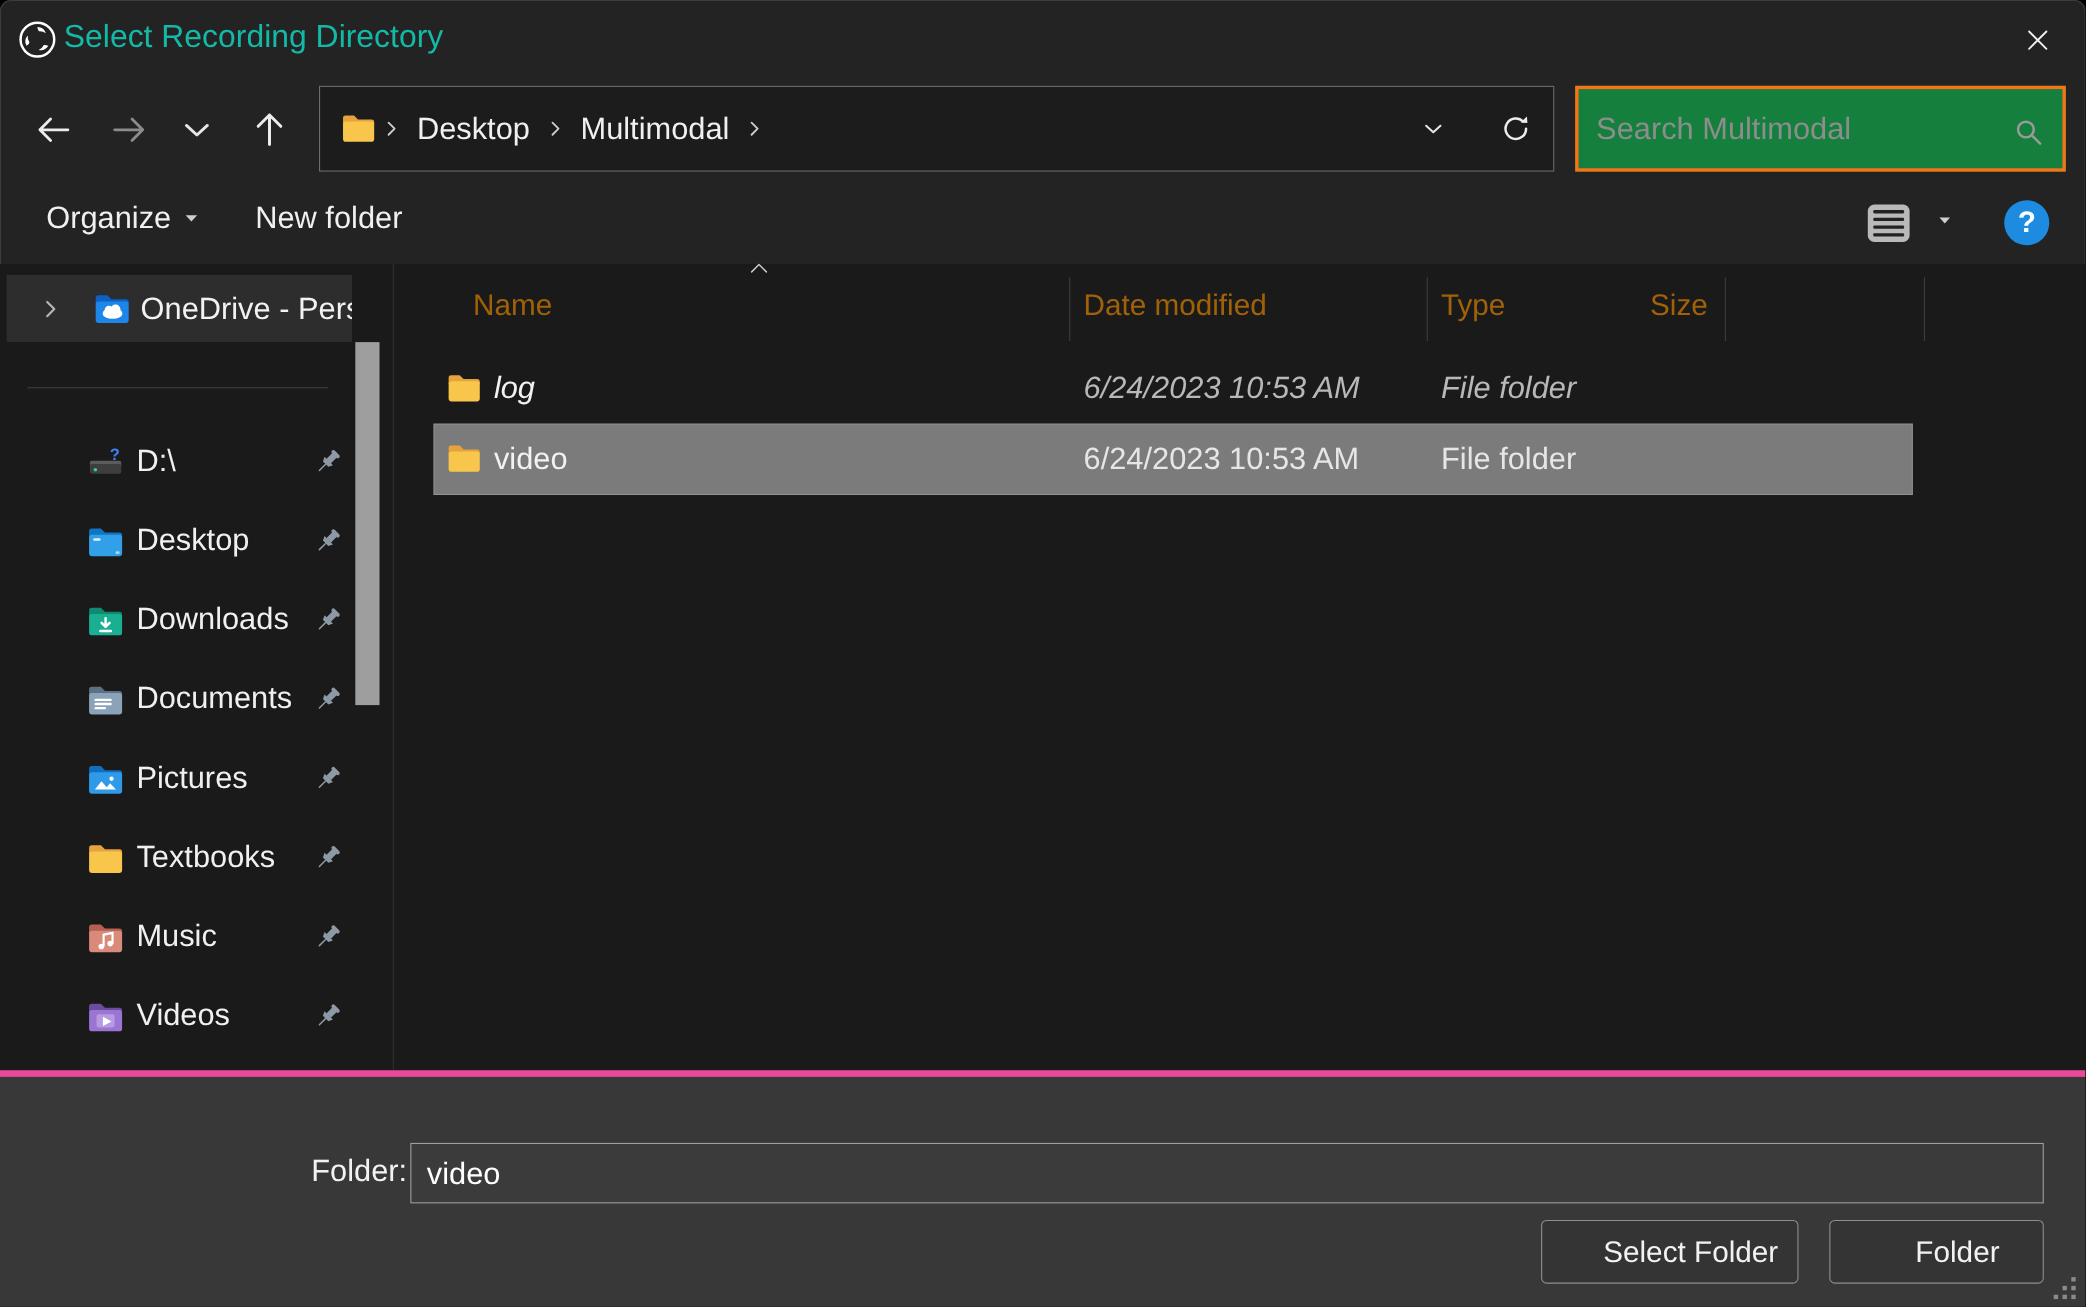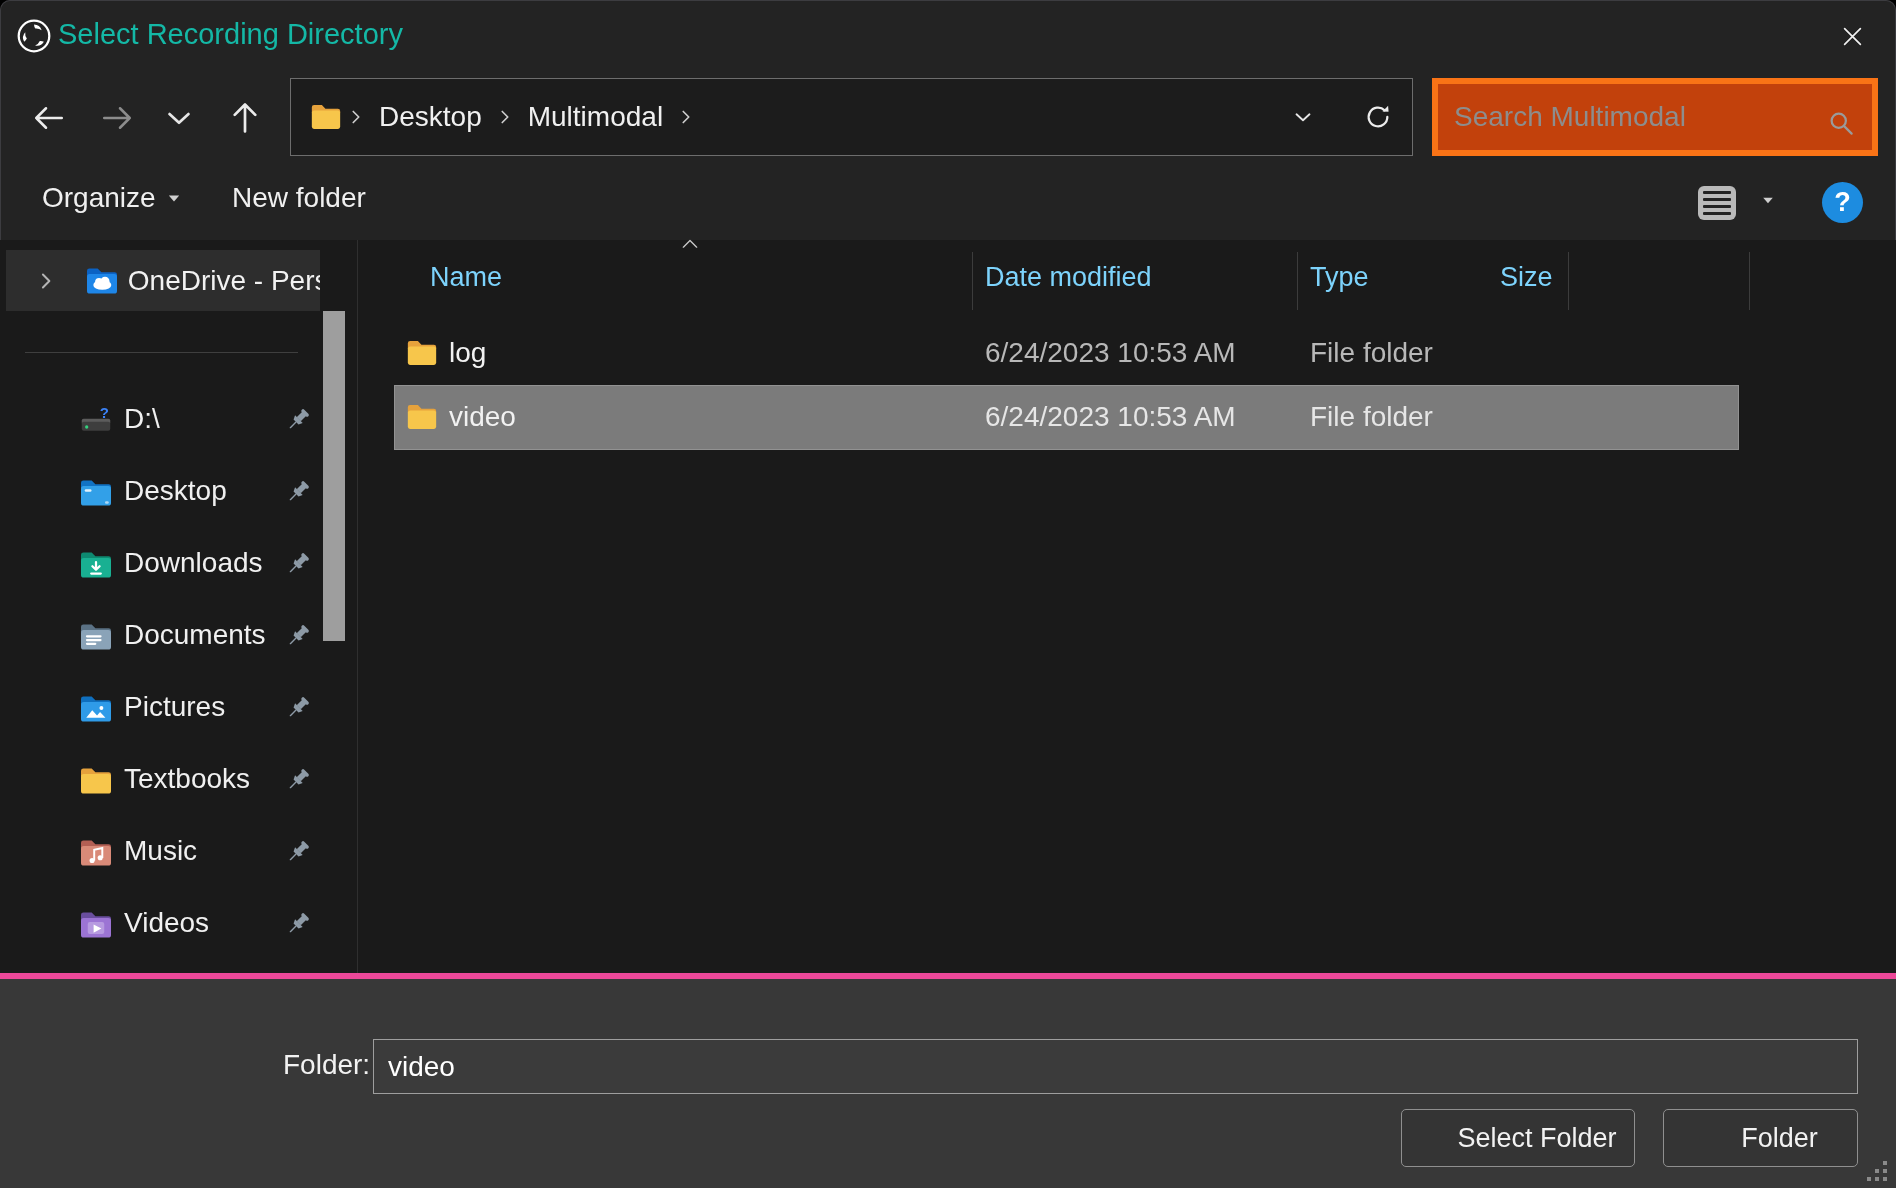--- a/index.html
+++ b/index.html
@@ -18,21 +18,21 @@
 
   
   .nav-ico{position:absolute;top:99px;width:38px;height:38px;display:flex;align-items:center;justify-content:center;}
   #crumb-box{position:absolute;left:290px;top:78px;width:1123px;height:78px;
              background:#1c1c1c;border:1px solid #6d6d6d;box-sizing:border-box;}
   .crumb-inner{position:absolute;top:0;bottom:0;display:flex;align-items:center;}
   .crumb-seg{font-size:28px;color:#f0f0f0;padding:0 10px;white-space:nowrap;}
   .crumb-chev{width:22px;height:22px;margin:0 2px;}
   #crumb-controls{position:absolute;right:18px;top:0;bottom:0;display:flex;align-items:center;gap:46px;}
   #search-box{position:absolute;left:1432px;top:78px;width:446px;height:78px;
-              background:#c2410c;border:6px solid #f97316;box-sizing:border-box;}
+              background:#15803d;border:3px solid #f97316;box-sizing:border-box;}
   #search-input{position:absolute;left:0;top:0;width:100%;height:100%;background:transparent;border:none;outline:none;
                 color:#e8e8e8;font-size:28px;font-family:"Liberation Sans",sans-serif;
                 padding:0 60px 0 16px;box-sizing:border-box;}
   #search-input::placeholder{color:#8d8d8d;}
   #search-ico{position:absolute;right:16px;top:24px;width:30px;height:30px;}
 
   
   #toolbar{position:absolute;left:0;top:156px;right:0;height:84px;}
   .tool-item{position:absolute;top:0;height:84px;display:flex;align-items:center;gap:10px;
              font-size:28px;color:#f0f0f0;cursor:pointer;}
@@ -61,21 +61,21 @@
   .side-item{position:absolute;left:0;width:322px;height:72px;cursor:pointer;}
   .side-item .icon{position:absolute;left:78px;top:18px;width:36px;height:36px;}
   .side-item .label{position:absolute;left:124px;top:18px;font-size:28px;color:#f0f0f0;white-space:nowrap;}
   .side-item .pin{position:absolute;left:283px;top:20px;width:30px;height:30px;}
   #side-scroll{position:absolute;left:323px;top:0;bottom:0;width:22px;}
   #side-thumb{position:absolute;left:0;top:71px;width:22px;height:330px;background:#9e9e9e;}
 
   
   #main{position:absolute;left:360px;top:0;right:0;bottom:0;}
   .col-header{position:absolute;top:8px;height:58px;display:flex;align-items:center;
-              font-size:27px;color:#7dd3fc;cursor:pointer;}
+              font-size:27px;color:#a16207;cursor:pointer;}
   .col-sep{position:absolute;top:12px;height:58px;width:1px;background:#3c3c3c;}
   #sort-caret{position:absolute;left:320px;top:-4px;width:20px;height:14px;}
   .file-row{position:absolute;left:35px;width:1343px;height:63px;cursor:pointer;}
   .file-row .icon{position:absolute;left:10px;top:14px;width:34px;height:34px;}
   .file-row .name{position:absolute;left:54px;top:15px;font-size:28px;color:#f2f2f2;}
   .file-row .date{position:absolute;left:590px;top:15px;font-size:28px;color:#b8b8b8;}
   .file-row .type{position:absolute;left:915px;top:15px;font-size:28px;color:#b8b8b8;}
   .file-row .size{position:absolute;left:1175px;top:15px;font-size:28px;color:#b8b8b8;}
   .file-row.selected{background:#7b7b7b;box-shadow:0 0 0 1px #929292;}
   .file-row.selected .date,.file-row.selected .type{color:#e6e6e6;}
@@ -430,21 +430,21 @@
         </span>
       <div class="col-header" style="left:70px">Name</div>
       <div class="col-header" style="left:625px">Date modified</div>
       <div class="col-header" style="left:950px">Type</div>
       <div class="col-header" style="left:1140px">Size</div>
       <div class="col-sep" style="left:612px"></div>
       <div class="col-sep" style="left:937px"></div>
       <div class="col-sep" style="left:1208px"></div>
       <div class="col-sep" style="left:1389px"></div>
       <div id="file-rows">
-          <div class="file-row" style="top: 82px;">
+          <div class="file-row" style="top: 82px; font-style: italic;">
     <span class="icon">
               <svg viewBox="0 0 24 24">
                 <path d="M2 5.2a1.6 1.6 0 0 1 1.6-1.6h5.5l2.5 2.5h8.8A1.6 1.6 0 0 1 22 7.7v1.5H2z" fill="#e6a23c"></path>
                 <rect x="2" y="7.4" width="20" height="13" rx="1.8" fill="#f7c64b"></rect>
               </svg>
             </span>
     <span class="name">log</span>
     <span class="date">6/24/2023 10:53 AM</span>
     <span class="type">File folder</span>
     <span class="size"></span>

